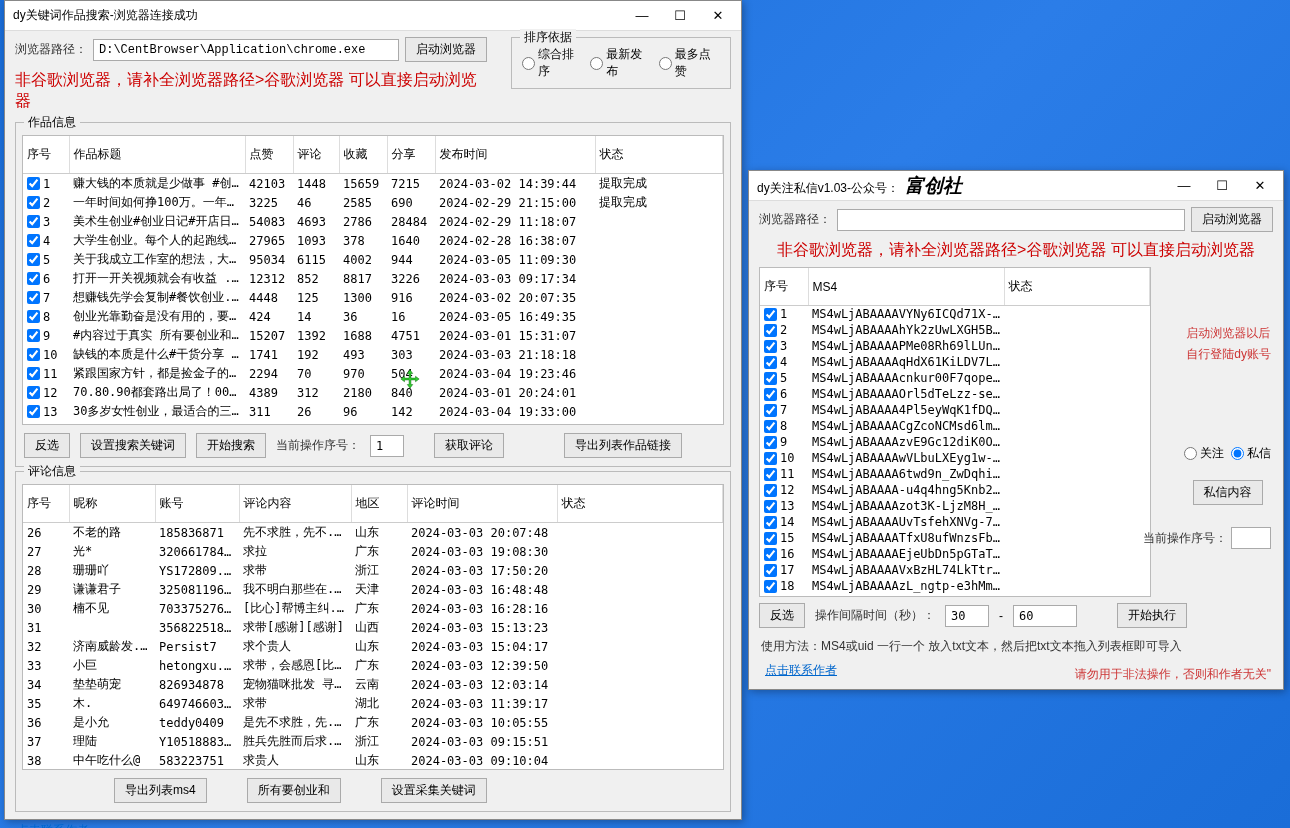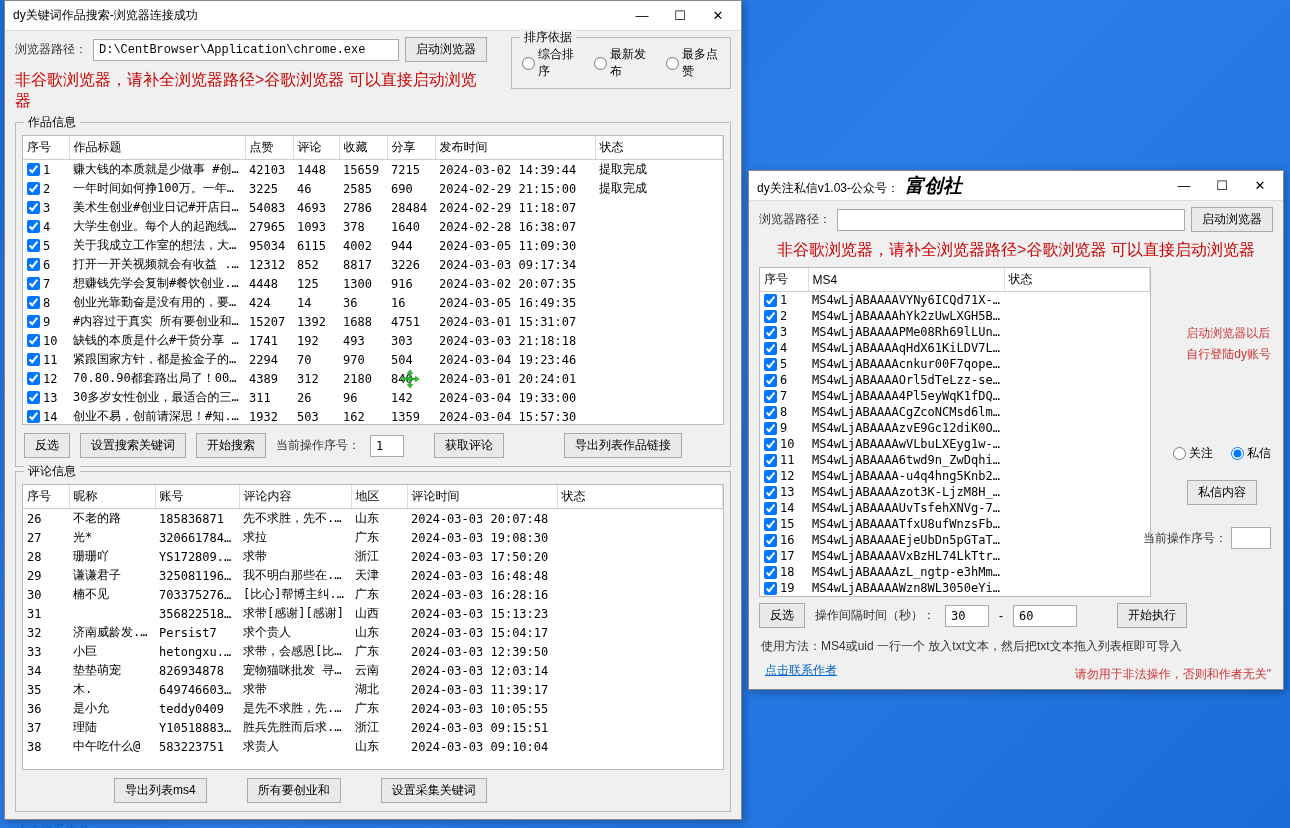--- a/index.html
+++ b/index.html
@@ -60,36 +60,36 @@
   border: 1px solid #bbb;
   margin: 4px 10px;
   padding: 4px 6px 6px;
   position: relative;
 }
 .fieldset-label {
   position: absolute; top: -9px; left: 8px;
   background: #f0f0f0; padding: 0 4px;
   font-size: 12px;
 }
-.radio-row { display: flex; gap: 18px; align-items: flex-start; }
+.radio-row { display: flex; gap: 7px; align-items: flex-start; }
 .radio-item { display: flex; align-items: center; gap: 3px; font-size: 12px; }
 .table-wrap {
   border: 1px solid #bbb;
   background: #fff;
   overflow-y: scroll;
   overflow-x: hidden;
   position: relative;
 }
 .tbl { width: 100%; border-collapse: collapse; table-layout: fixed; }
 .tbl th {
   text-align: left;
   font-weight: normal;
   border-right: 1px solid #ddd;
   border-bottom: 1px solid #ccc;
-  padding: 3px 4px;
+  padding: 10px 4px;
   background: #fff;
   position: sticky; top: 0;
   font-size: 12px;
 }
 .tbl td {
   padding: 1px 4px;
   font-size: 12px;
   white-space: nowrap;
   overflow: hidden;
   text-overflow: ellipsis;

